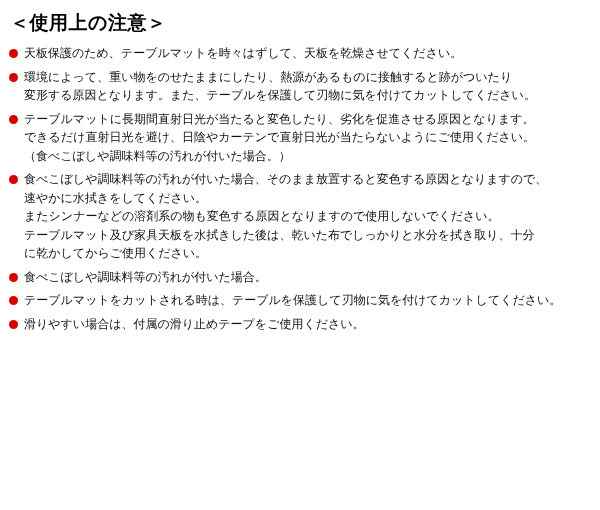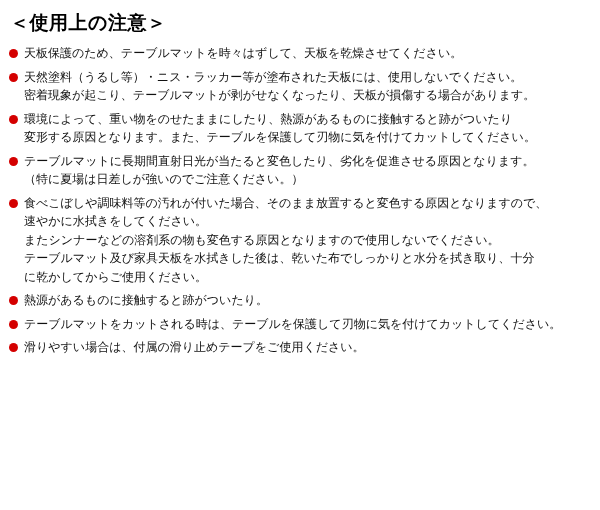--- a/index.html
+++ b/index.html
@@ -63,50 +63,46 @@
 
 <div class="page">
   <div class="heading">＜使用上の注意＞</div>
   <div class="bullet-list">
 
     <div class="item">
       <span class="dot"></span>
       <div class="line">天板保護のため、テーブルマットを時々はずして、天板を乾燥させてください。</div>
     </div>
 
-    <div class="item">
-      <span class="dot"></span>
-      <div class="line">天然塗料（うるし等）・ニス・ラッカー等が塗布された天板には、使用しないでください。</div>
-      <div class="line sub">密着現象が起こり、テーブルマットが剥がせなくなったり、天板が損傷する場合があります。</div>
-    </div>
 
     <div class="item">
       <span class="dot"></span>
       <div class="line sub">環境によって、重い物をのせたままにしたり、熱源があるものに接触すると跡がついたり</div>
       <div class="line sub">変形する原因となります。また、テーブルを保護して刃物に気を付けてカットしてください。</div>
     </div>
 
     <div class="item">
       <span class="dot"></span>
       <div class="line">テーブルマットに長期間直射日光が当たると変色したり、劣化を促進させる原因となります。</div>
-      <div class="line sub">（特に夏場は日差しが強いのでご注意ください。）</div>
+      <div class="line sub">できるだけ直射日光を避け、日陰やカーテンで直射日光が当たらないようにご使用ください。</div>
+      <div class="line sub">（食べこぼしや調味料等の汚れが付いた場合。）</div>
     </div>
 
     <div class="item">
       <span class="dot"></span>
       <div class="line">食べこぼしや調味料等の汚れが付いた場合、そのまま放置すると変色する原因となりますので、</div>
       <div class="line sub">速やかに水拭きをしてください。</div>
       <div class="line sub">またシンナーなどの溶剤系の物も変色する原因となりますので使用しないでください。</div>
       <div class="line sub">テーブルマット及び家具天板を水拭きした後は、乾いた布でしっかりと水分を拭き取り、十分</div>
       <div class="line sub">に乾かしてからご使用ください。</div>
     </div>
 
     <div class="item">
       <span class="dot"></span>
-      <div class="line sub">熱源があるものに接触すると跡がついたり。</div>
+      <div class="line sub">食べこぼしや調味料等の汚れが付いた場合。</div>
     </div>
 
     <div class="item">
       <span class="dot"></span>
       <div class="line">テーブルマットをカットされる時は、テーブルを保護して刃物に気を付けてカットしてください。</div>
     </div>
 
     <div class="item">
       <span class="dot"></span>
       <div class="line">滑りやすい場合は、付属の滑り止めテープをご使用ください。</div>

